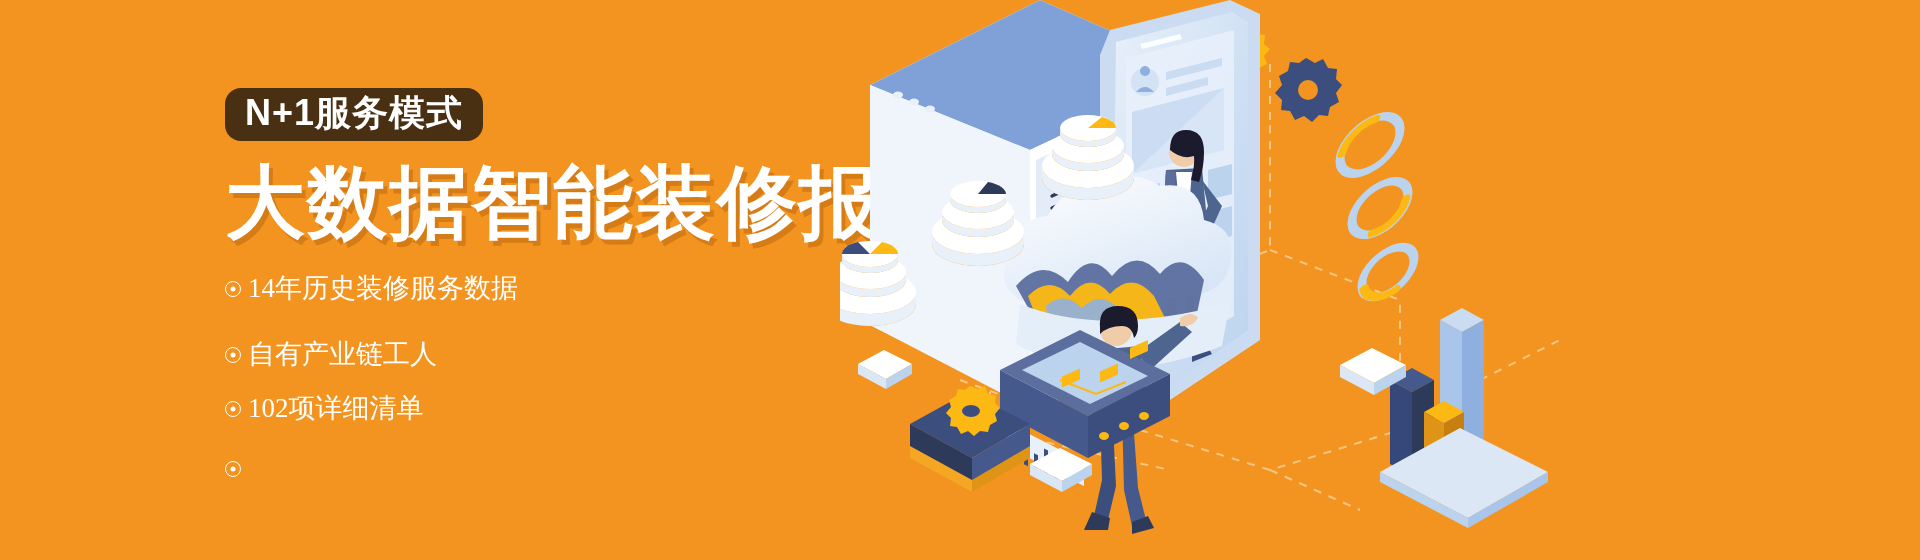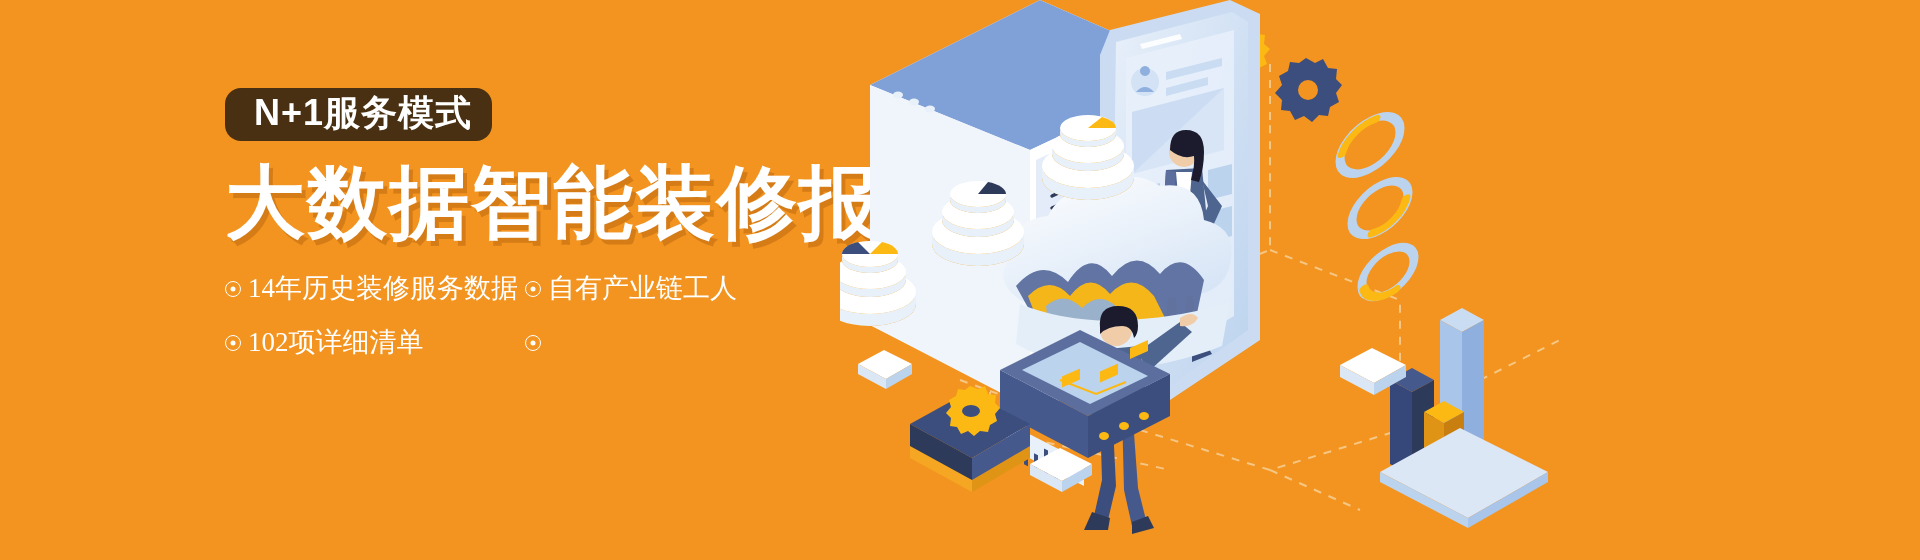--- a/index.html
+++ b/index.html
@@ -27,21 +27,21 @@
     width:760px;
   }
 
   .badge {
     display:inline-block;
     background:#4A3012;
     color:#FFFFFF;
     font-size:36px;
     font-weight:bold;
     letter-spacing:1px;
-    padding:7px 20px 10px 29px;
+    padding:7px 20px 10px 20px;
     border-radius:16px;
     line-height:1.0;
     font-family:"Liberation Sans", sans-serif;
   }
 
   .headline {
     margin-top:20px;
     color:#FFFFFF;
     font-size:80px;
     font-weight:bold;
@@ -51,32 +51,33 @@
     text-shadow:4px 5px 0 rgba(180,95,10,0.45);
     font-family:"Liberation Sans", sans-serif;
   }
 
   .bullets {
     margin-top:30px;
     width:640px;
     display:flex;
     flex-wrap:wrap;
     font-family:"Liberation Serif", serif;
+    flex-direction:column;
   }
   .bullet {
     color:#FFFFFF;
     font-size:27px;
     line-height:1.0;
     margin-bottom:27px;
     white-space:nowrap;
     display:flex;
     align-items:center;
   }
   .bullet.col-a { width:300px; }
-  .bullet.col-b { width:340px; }
+  .bullet.col-b { width:340px;margin-top:12px; }
   .bullet .dot {
     display:inline-block;
     width:16px; height:16px;
     border:1.6px solid #FFFFFF;
     border-radius:50%;
     position:relative;
     margin-right:7px;
     flex:none;
   }
   .bullet .dot::after {

